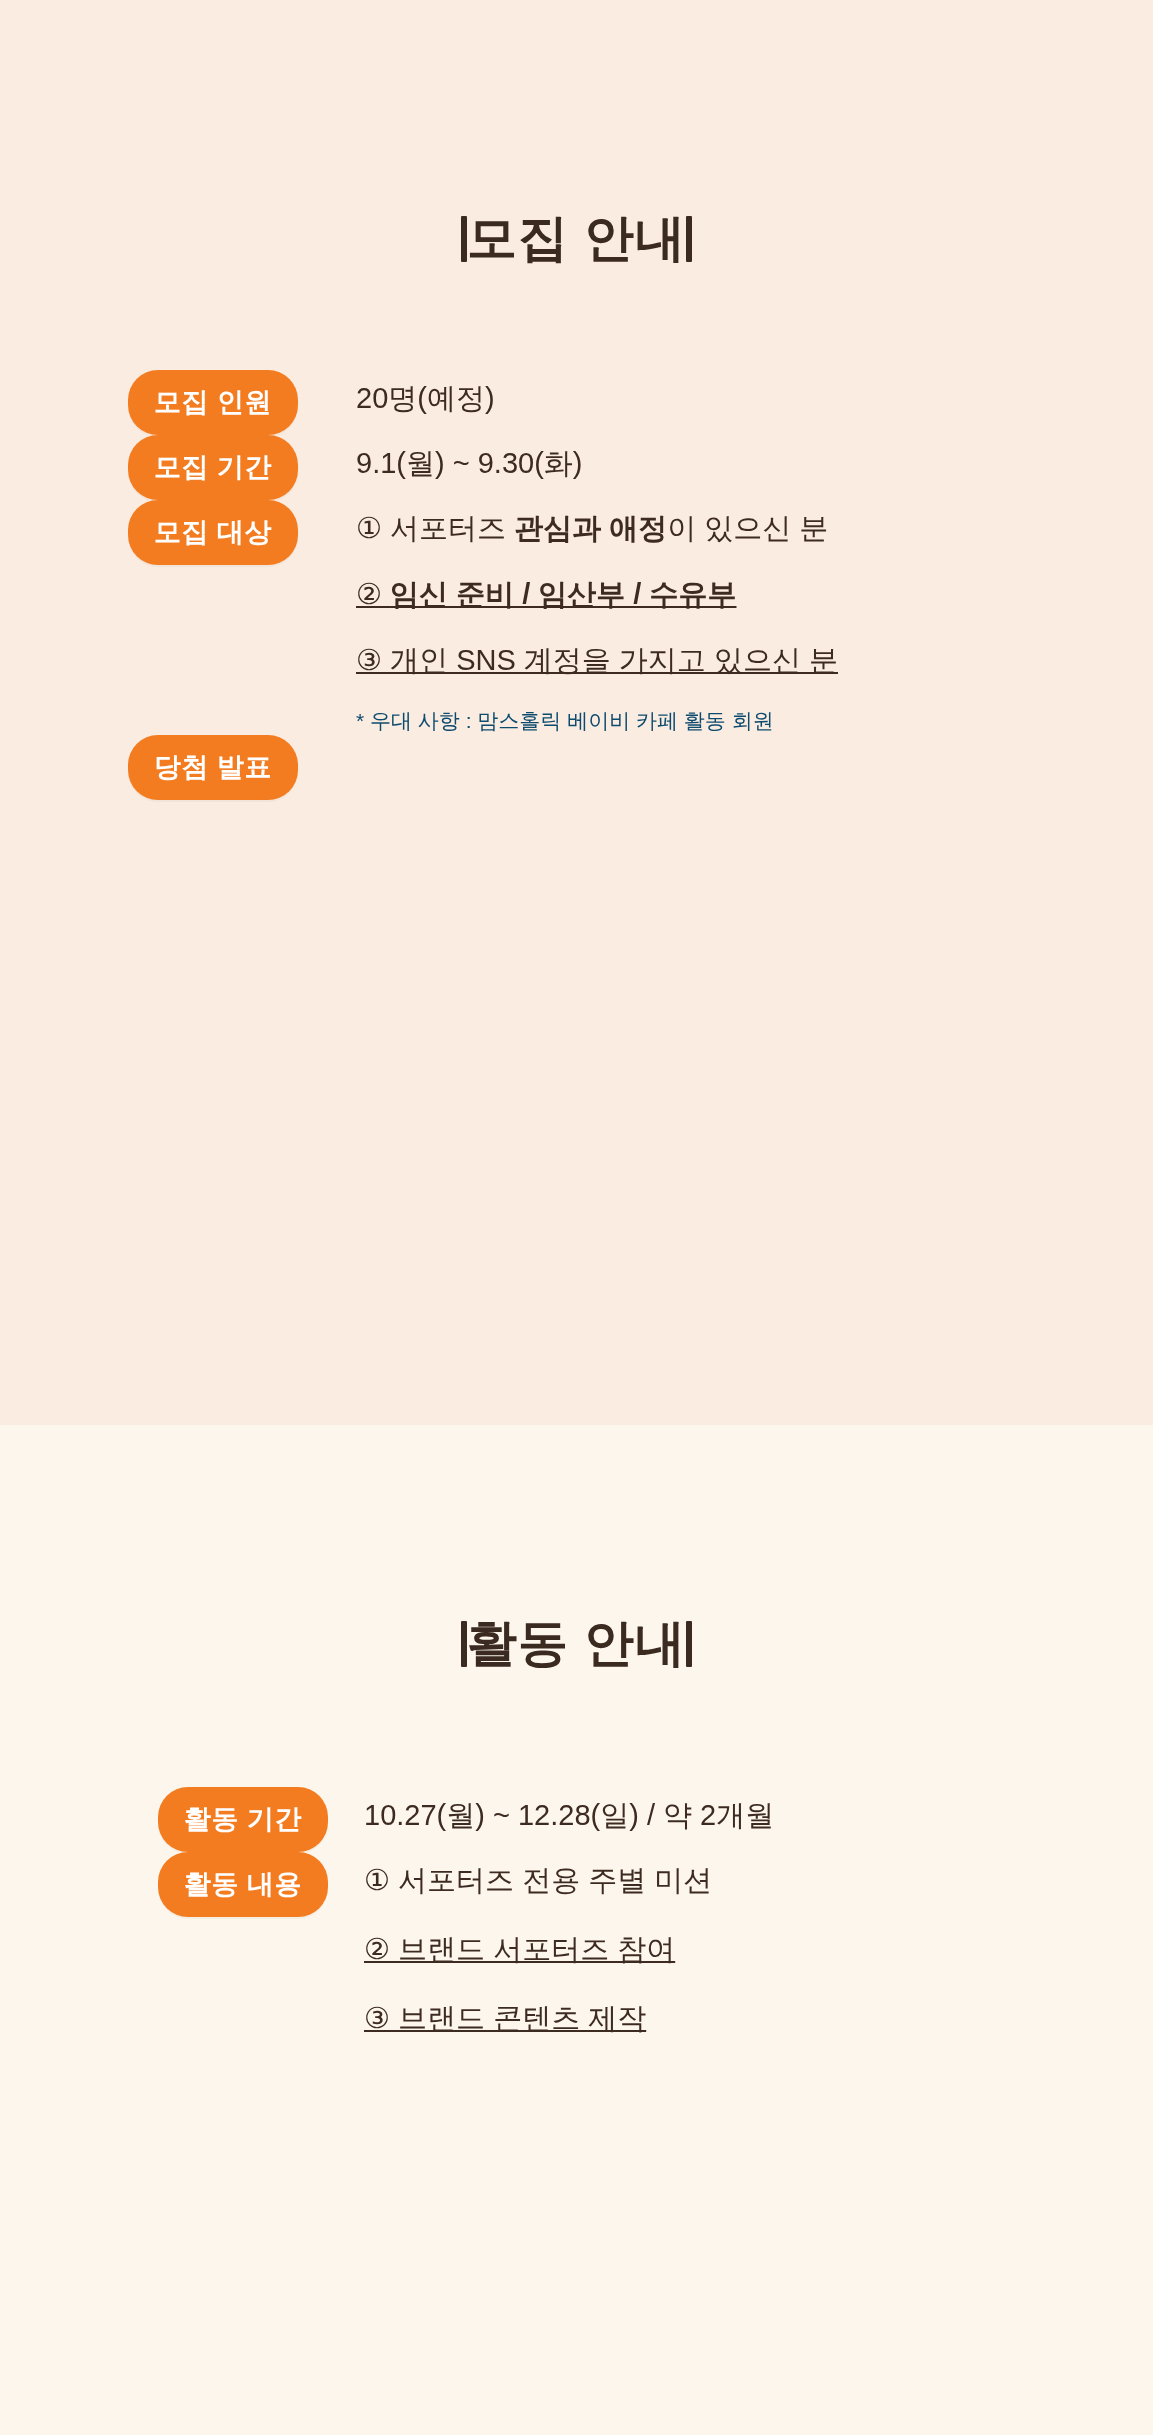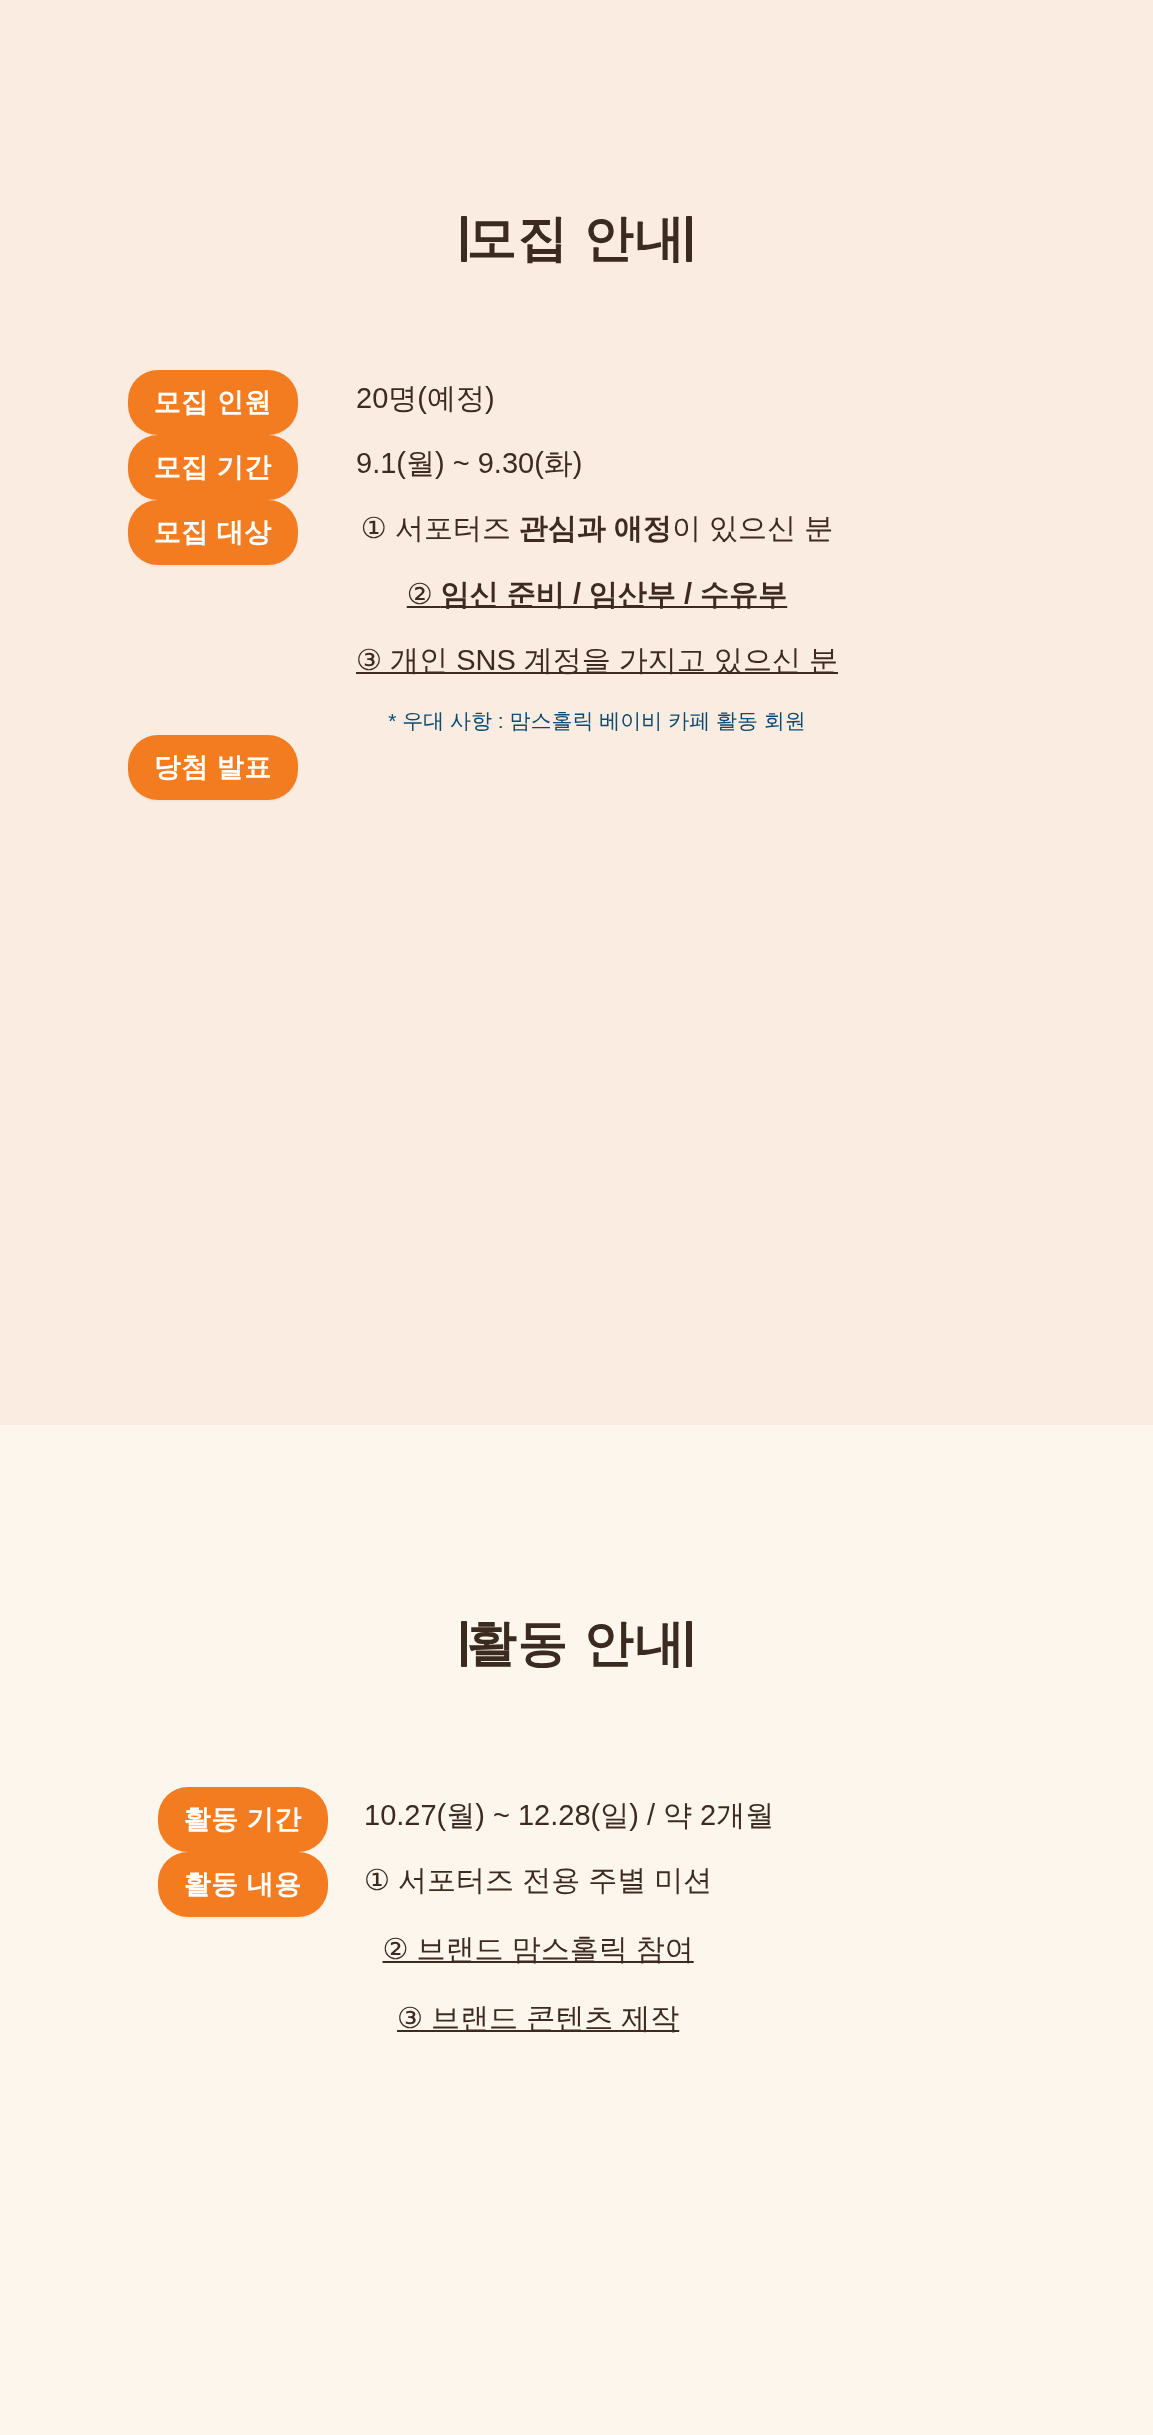--- a/index.html
+++ b/index.html
@@ -91,21 +91,20 @@
     padding: 14px 26px 15px;
     text-align: center;
     min-width: 163px;
     box-shadow: 0 2px 0 rgba(0,0,0,0.03);
     white-space: nowrap;
   }
 
   .row-body {
     padding-left: 58px;
     padding-top: 6px;
-    text-align: center;
   }
 
   .line {
     font-size: 29px;
     line-height: 1.55;
     color: #3d2b21;
     white-space: nowrap;
   }
 
   .line + .line { margin-top: 21px; text-decoration: underline; }
@@ -199,21 +198,21 @@
         <div class="pill">활동 기간</div>
         <div class="row-body">
           <div class="line">10.27(월) ~ 12.28(일) / 약 2개월</div>
         </div>
       </div>
 
       <div class="row row--a2">
         <div class="pill">활동 내용</div>
         <div class="row-body">
           <div class="line">① 서포터즈 전용 주별 미션</div>
-          <div class="line">② 브랜드 맘스홀릭 참여</div>
+          <div class="line">② 브랜드 서포터즈 참여</div>
           <div class="line">③ 브랜드 콘텐츠 제작</div>
         </div>
       </div>
 
     </div>
   </section>
 
 </div>
 
 </body></html>

